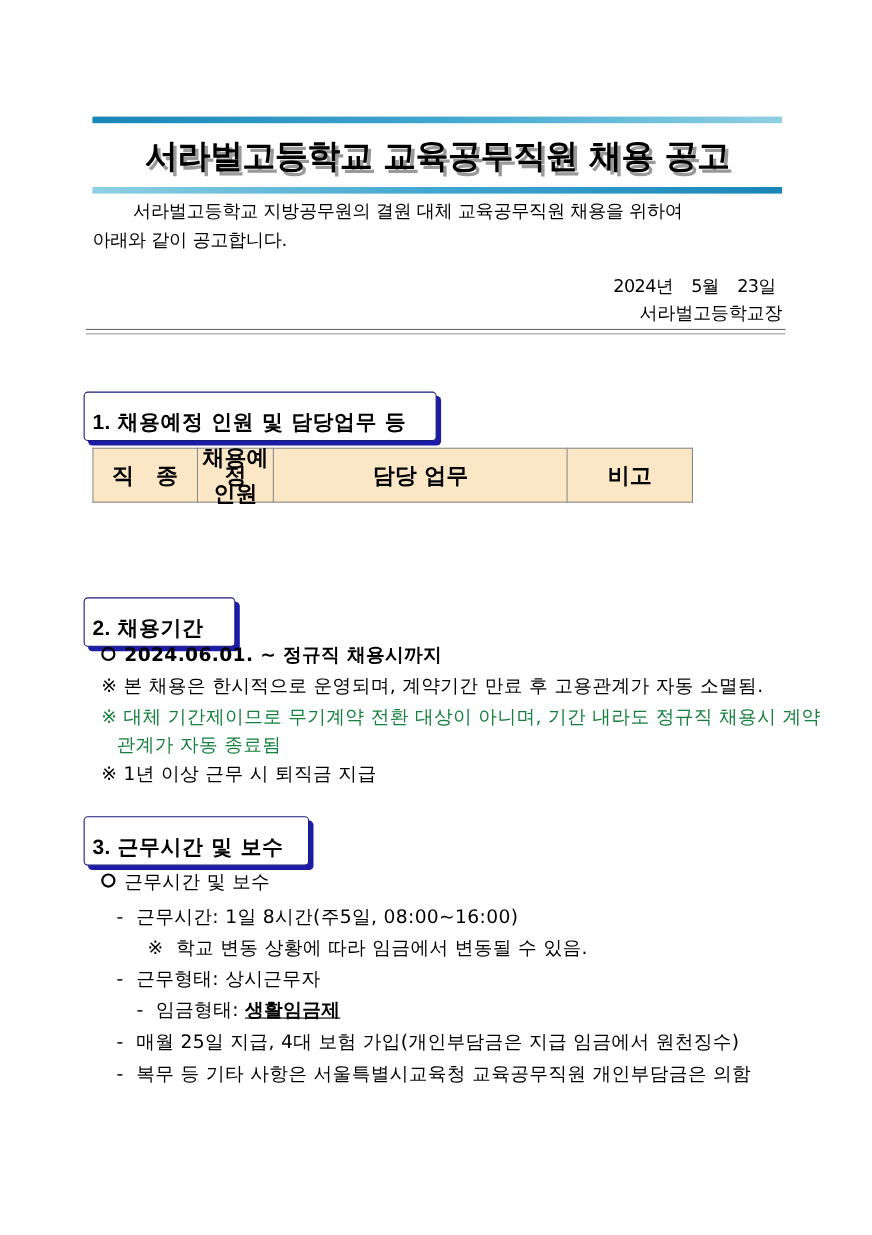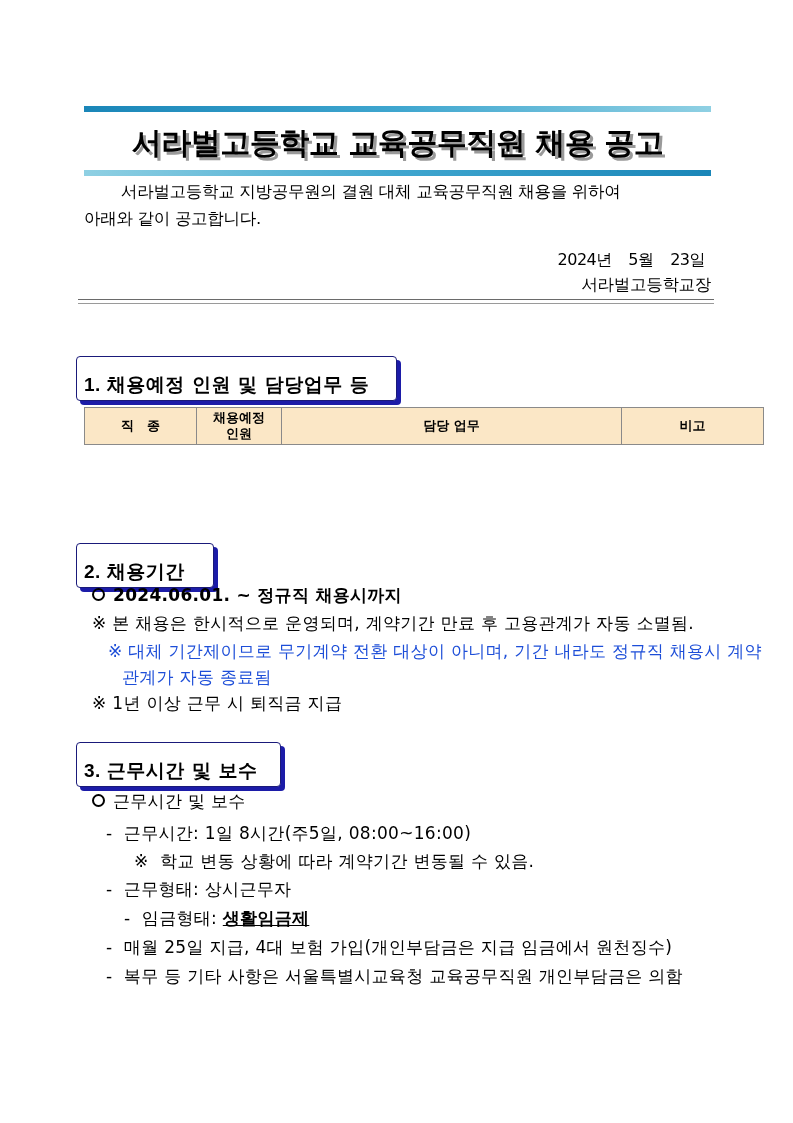--- a/index.html
+++ b/index.html
@@ -52,36 +52,36 @@
       font-size: 19px; font-weight: bold; line-height: 30px;
       padding: 12px 12px 0 7px; letter-spacing: 0.5px;
     }
     .sec .num { font-family: "Liberation Sans", sans-serif; font-weight: bold; margin-right: 6px; }
     .sec1 { left: 76px; top: 356px; width: 300px; }
     .sec2 { left: 76px; top: 543px; width: 117px; }
     .sec3 { left: 76px; top: 742px; width: 184px; }
 
     
     table.recruit {
-      position: absolute; left: 84px; top: 407px; width: 680px;
-      border-collapse: collapse; font-size: 13px;
+      position: absolute; left: 84px; top: 407px; width: 546px;
+      border-collapse: collapse; font-size: 20px;
     }
     table.recruit th, table.recruit td {
       border: 1px solid #8a8a8a; text-align: center; padding: 0;
     }
     table.recruit th {
       background: #fbe7c6; font-weight: bold; height: 36px; line-height: 16px;
     }
     table.recruit td { height: 68px; color: #222; }
     table.recruit td.duties { text-align: left; padding-left: 12px; letter-spacing: 0.5px; line-height: 19px; }
     table.recruit td.note { font-weight: bold; line-height: 26px; }
 
     .line { font-size: 17px; letter-spacing: 0.3px; }
     .bullet-circle { display: inline-block; width: 9px; height: 9px; border: 2px solid #000; border-radius: 50%; margin-right: 8px; vertical-align: 0px; }
-    .red { color: #1d4ed8; margin-left: 16px; }
+    .red { color: #15803d; }
     .bold { font-weight: bold; }
     .u { text-decoration: underline; font-weight: bold; }
   </style>
 </head>
 <body>
 
 <div class="abs bar-top"></div>
 <div class="abs title">서라벌고등학교 교육공무직원 채용 공고</div>
 <div class="abs bar-bottom"></div>
 
@@ -145,21 +145,21 @@
 </div>
 
 <div class="abs line" style="left:92px; top:790px;">
   <span class="bullet-circle"></span><span>근무시간 및 보수</span>
 </div>
 
 <div class="abs line" style="left:106px; top:822px;">
   <span>-</span>&nbsp;&nbsp;<span>근무시간: </span><span>1일 8시간(주5일, 08:00~16:00)</span>
 </div>
 <div class="abs line" style="left:134px; top:850px;">
-  <span>※</span>&nbsp;&nbsp;<span>학교 변동 상황에 따라 계약기간 변동될 수 있음.</span>
+  <span>※</span>&nbsp;&nbsp;<span>학교 변동 상황에 따라 임금에서 변동될 수 있음.</span>
 </div>
 <div class="abs line" style="left:106px; top:878px;">
   <span>-</span>&nbsp;&nbsp;<span>근무형태: </span><span>상시근무자</span>
 </div>
 <div class="abs line" style="left:124px; top:907px;">
   <span>-</span>&nbsp;&nbsp;<span>임금형태: </span><span class="u">생활임금제</span>
 </div>
 <div class="abs line" style="left:106px; top:936px;">
   <span>-</span>&nbsp;&nbsp;<span>매월 25일 지급, 4대 보험 가입(개인부담금은 지급 임금에서 원천징수)</span>
 </div>

